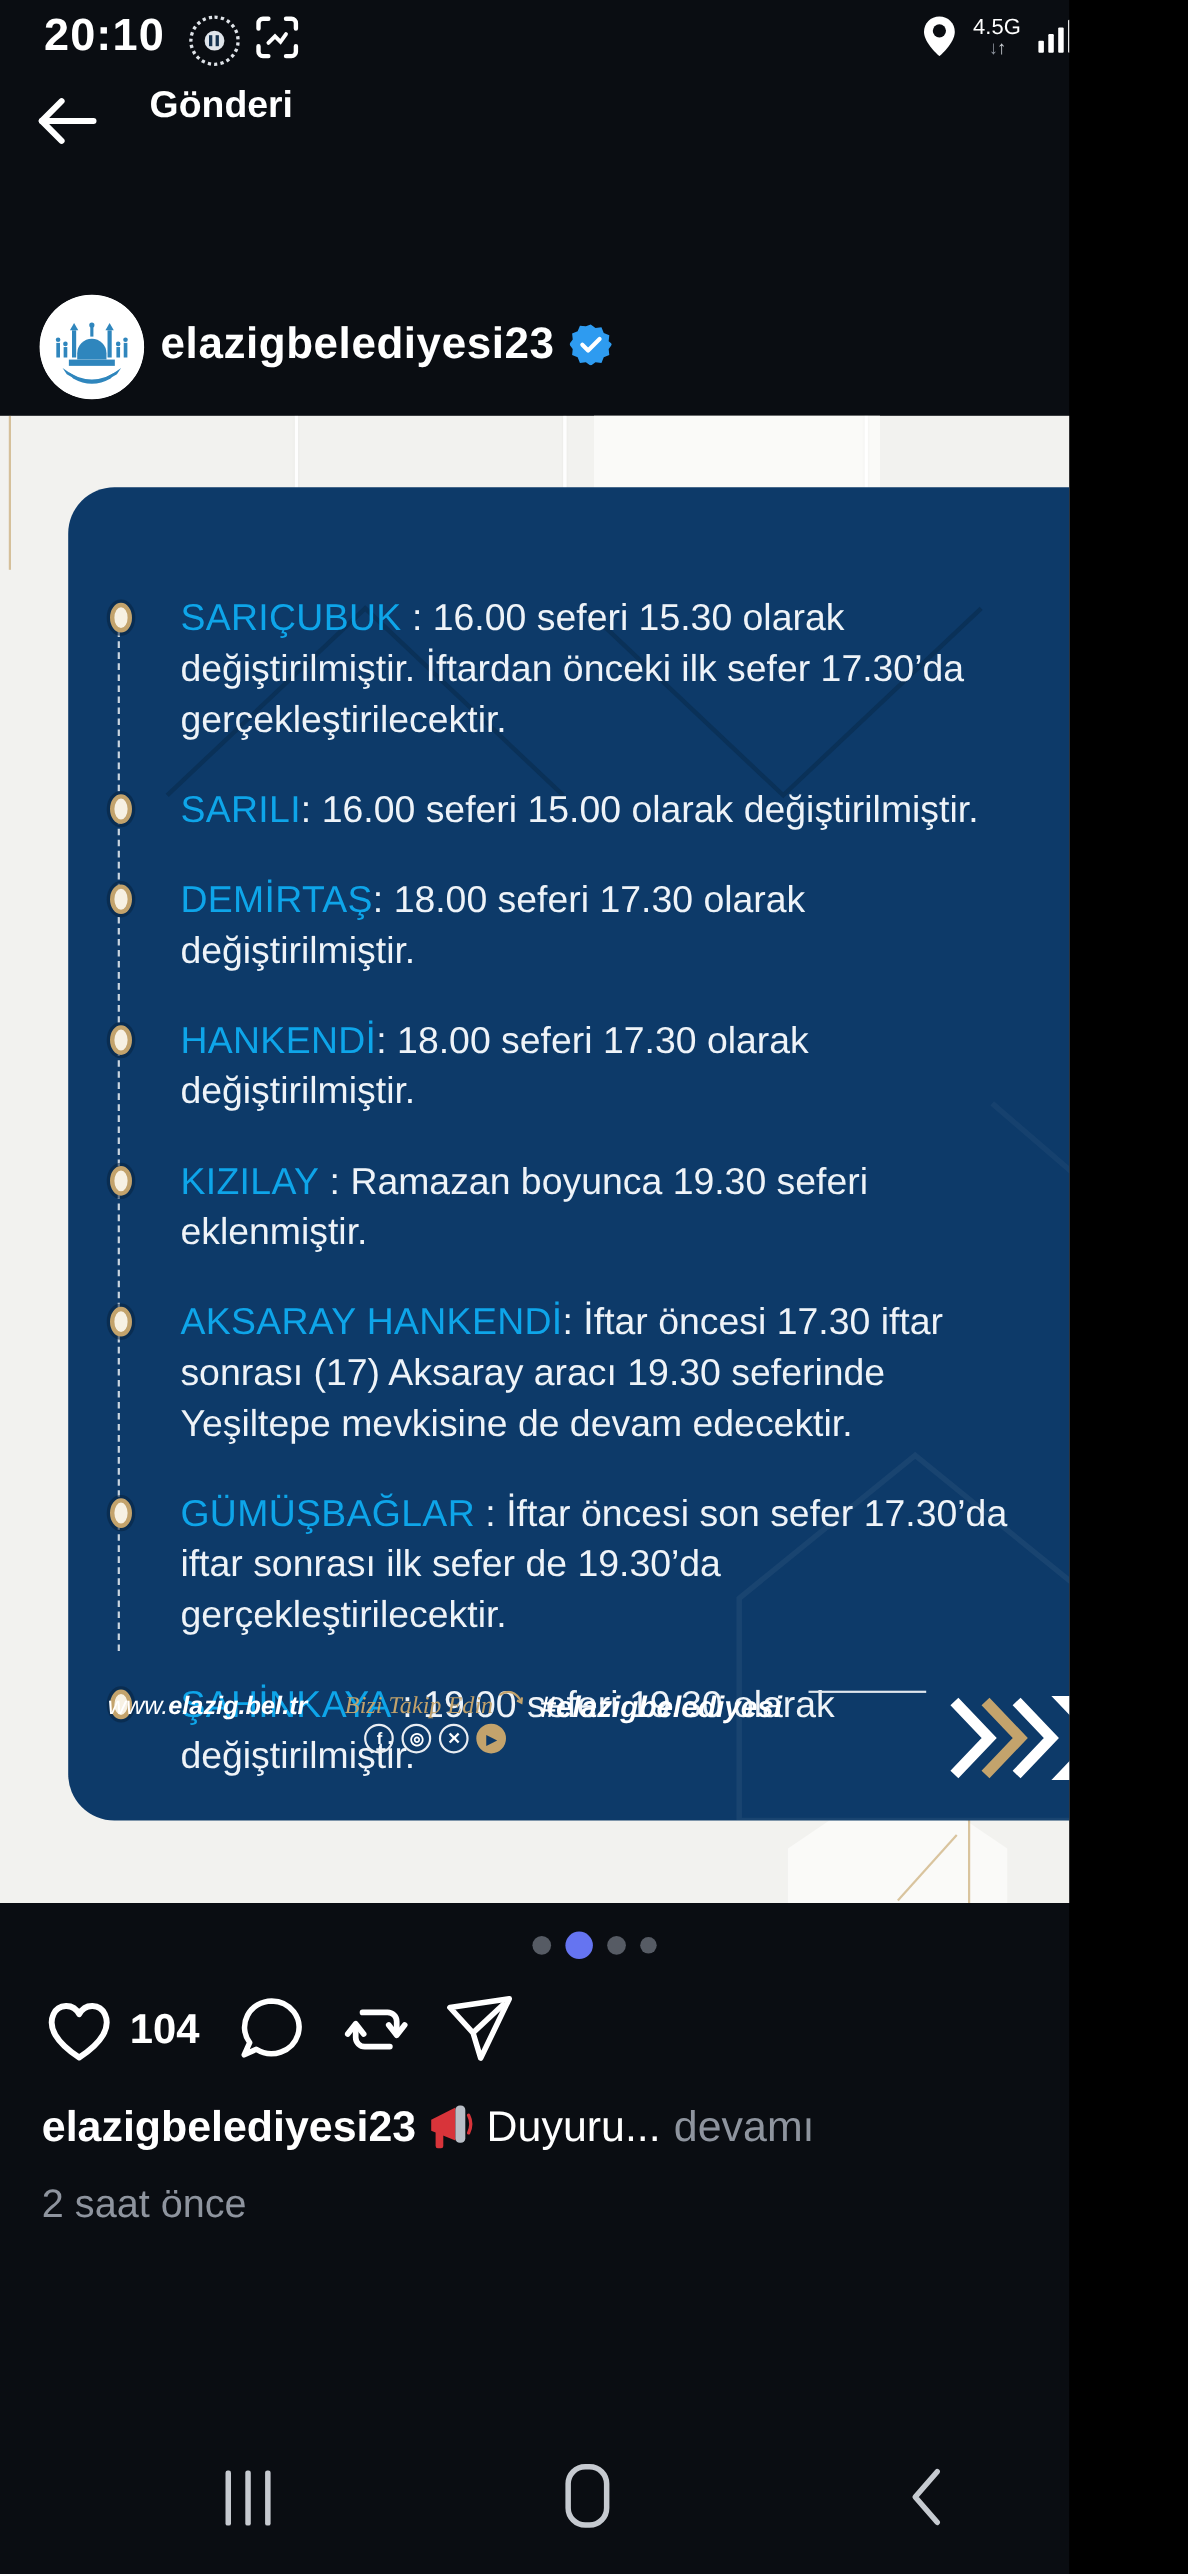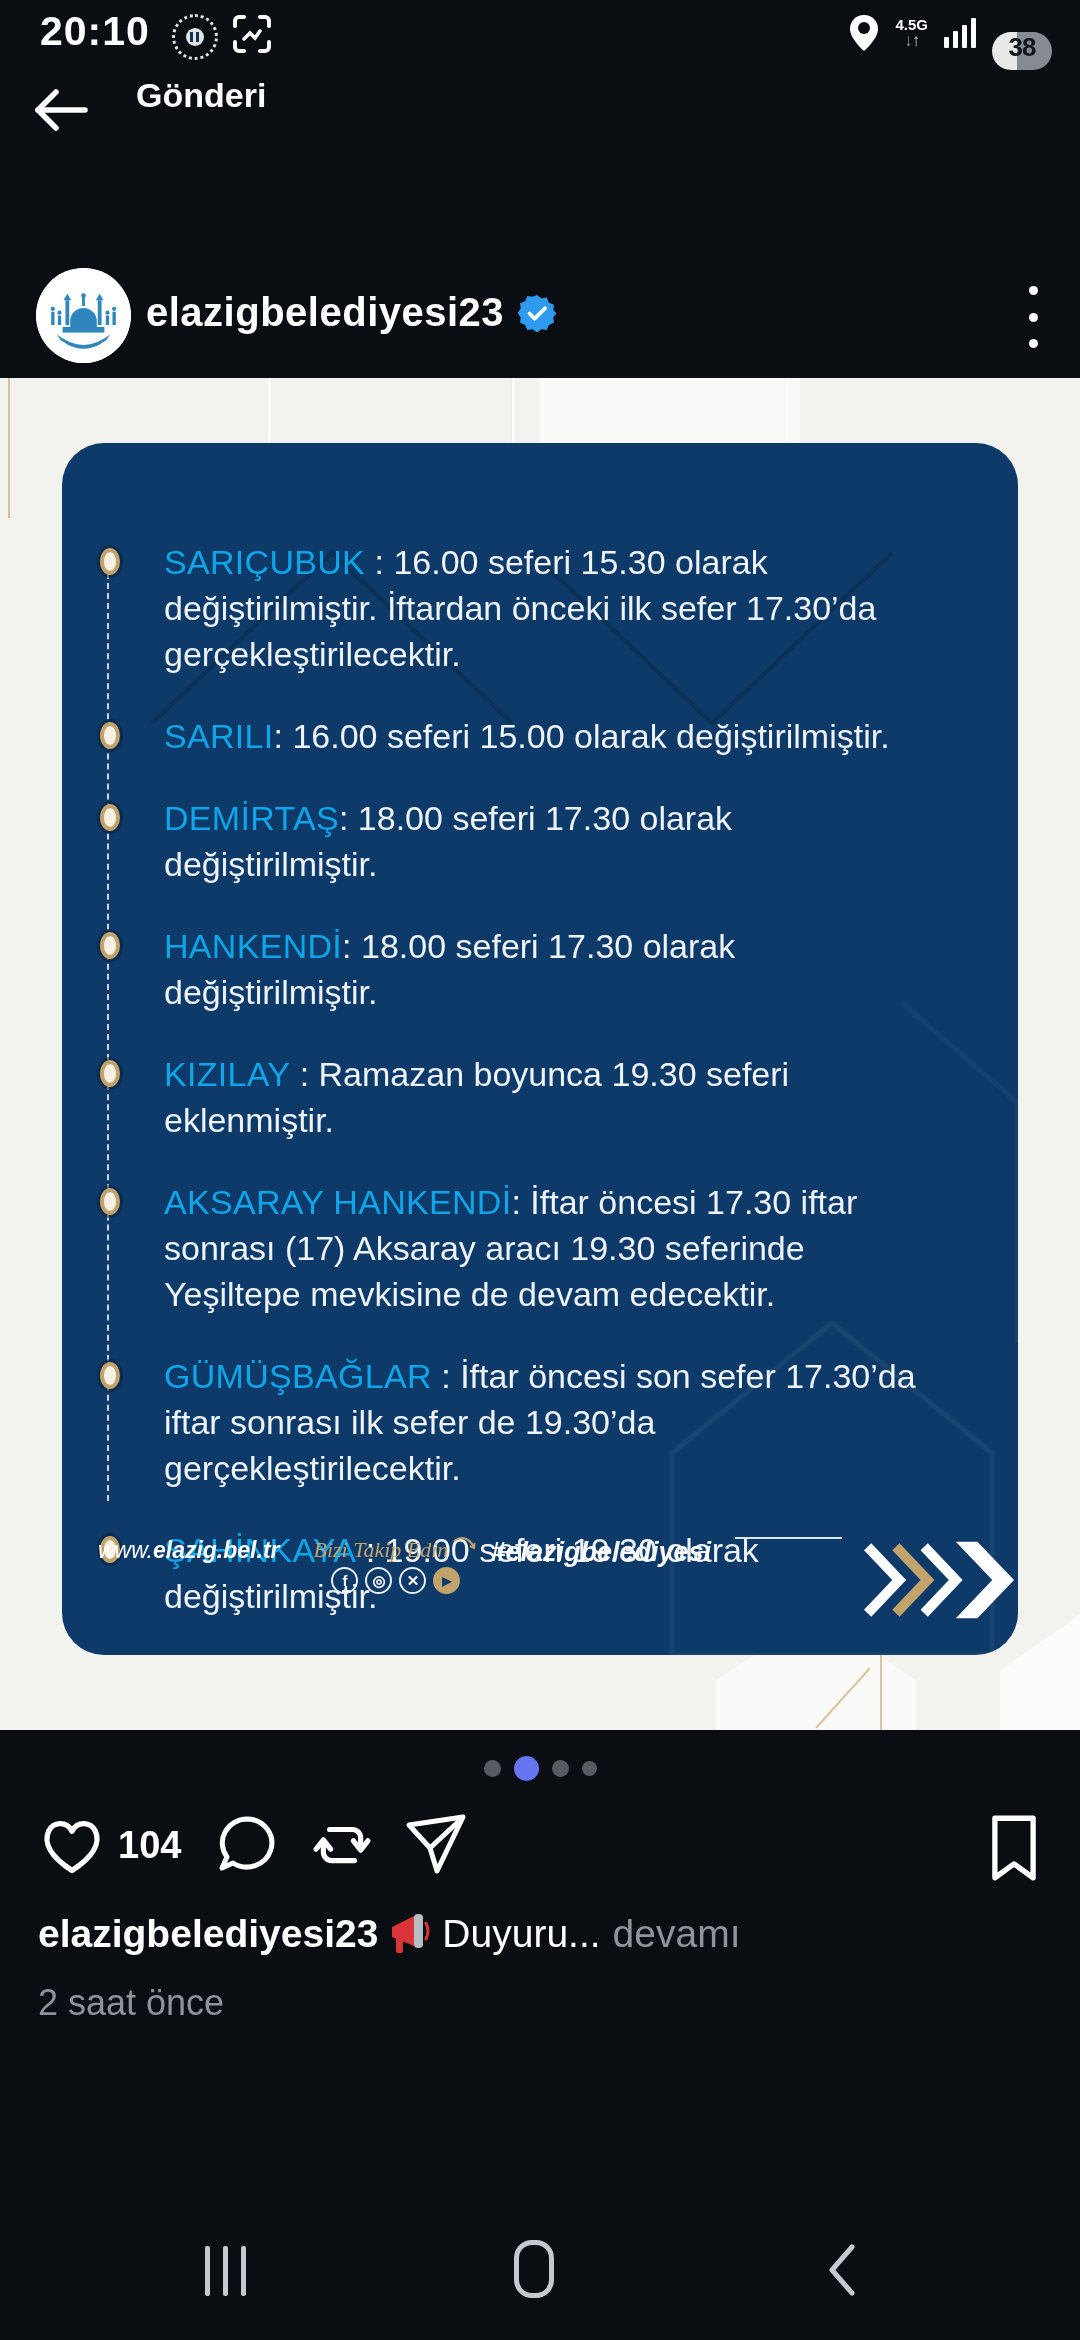--- a/index.html
+++ b/index.html
@@ -1,30 +1,30 @@
 <!DOCTYPE html>
 <html style="--page-bg: #0a0d12; --post-bg: #f2f2ef; --card-navy: #0d3a69; --gold: #c3a36c; --active-dot-blue: #6574f1; --verified-blue: #2e9bf0;"><head>
 <meta charset="utf-8">
 <style>
   html,body{margin:0;padding:0;background:#000;}
-  .screen{position:relative;width:1080px;height:2340px;overflow:hidden;
+  .screen{position:relative;width:972px;height:2340px;overflow:hidden;
     background:var(--page-bg,#0a0d12);font-family:"Liberation Sans",sans-serif;color:#fff;}
 
   
   .statusbar{position:absolute;left:0;top:0;width:1080px;height:66px;}
   .sb-time{position:absolute;left:40px;top:8px;font-size:41px;font-weight:700;letter-spacing:1px;}
   .sb-ic1{position:absolute;left:172px;top:14px;width:40px;height:40px;border-radius:50%;
     border:3px dotted #dfe3e8;display:flex;align-items:center;justify-content:center;}
   .sb-ic1 .inner{width:18px;height:18px;border-radius:50%;background:#dfe4ea;position:relative;}
   .sb-ic1 .inner:before{content:"";position:absolute;left:4px;top:4px;width:3px;height:10px;background:#16324f;}
   .sb-ic1 .inner:after{content:"";position:absolute;left:10px;top:4px;width:3px;height:10px;background:#16324f;}
   .sb-ic2{position:absolute;left:232px;top:14px;}
   .sb-right{position:absolute;right:28px;top:0;height:66px;display:flex;align-items:center;gap:16px;}
   .net{display:flex;flex-direction:column;align-items:center;line-height:1;}
-  .net .g{font-size:15px;font-weight:700;}
+  .net .g{font-size:20px;font-weight:400;}
   .net .arr{font-size:17px;color:#8e949e;letter-spacing:-1px;}
   .net .arr .up{color:#cfd3d8;}
   .sigbars{display:flex;align-items:flex-end;gap:4px;height:30px;}
   .sigbars i{display:block;width:5px;background:#fff;border-radius:1px;}
   .battery{width:60px;height:38px;border-radius:19px;display:flex;justify-content:center;
     background:linear-gradient(to right,#e9e9e9 0 42%,#868b92 42% 100%);margin-top:36px;}
   .battery b{font-size:26px;color:#10141c;letter-spacing:-1px;}
 
   
   .pagehdr{position:absolute;left:0;top:72px;width:1080px;height:76px;display:flex;align-items:center;}

